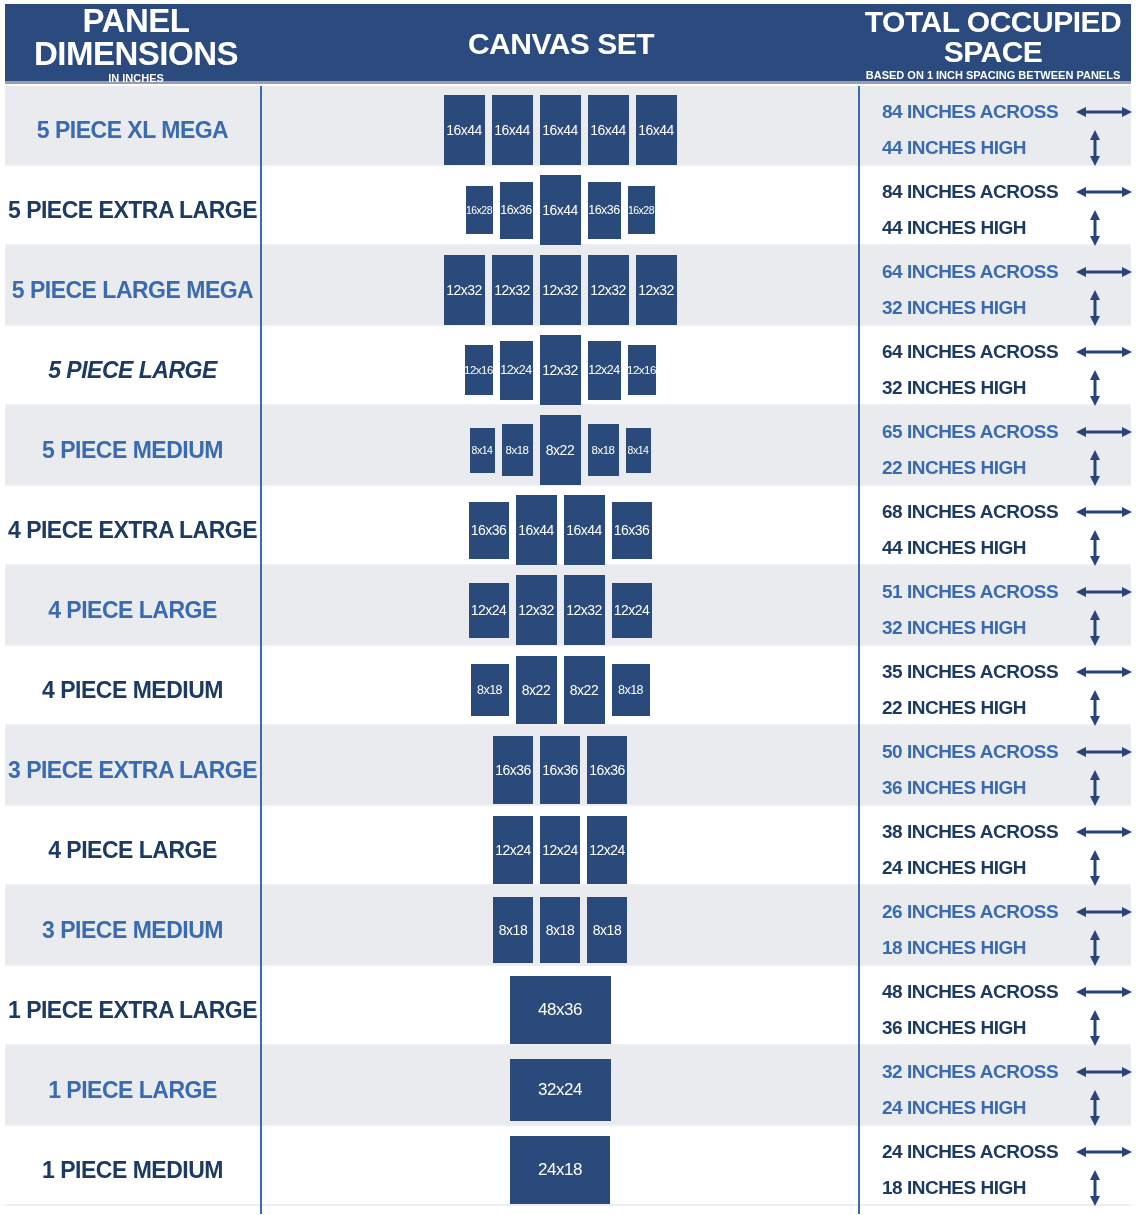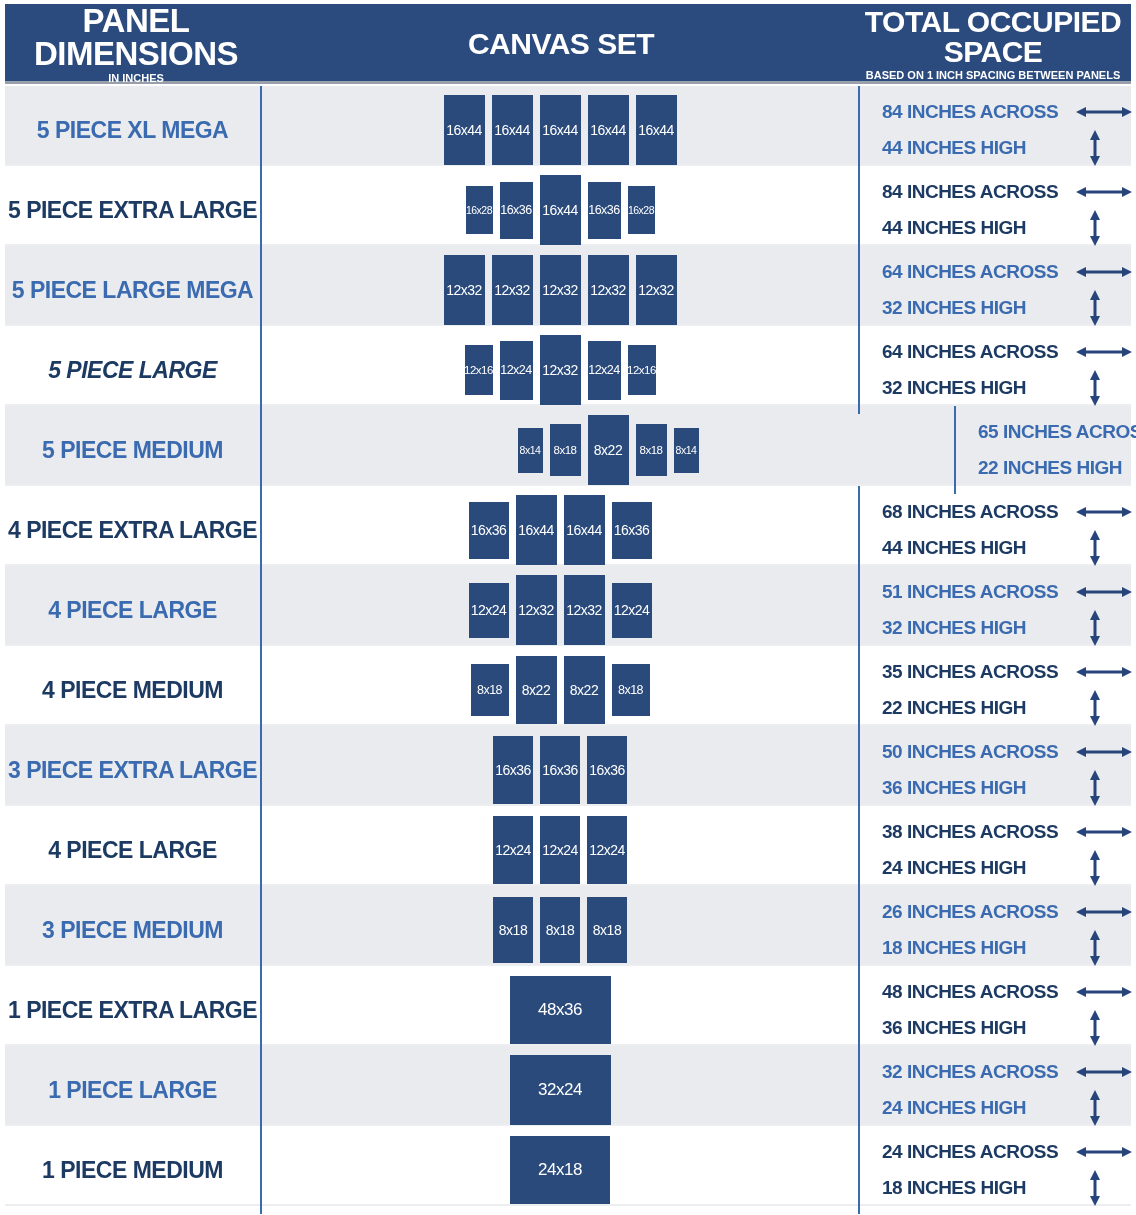--- a/index.html
+++ b/index.html
@@ -159,21 +159,21 @@
       <span class="sp-text high" style="color: rgb(29, 58, 99);">32 INCHES HIGH</span>
       <span class="arrow-box v">
         <svg width="12" height="36" viewBox="0 0 12 36">
           <line x1="6" y1="8" x2="6" y2="28" stroke-width="3" stroke="#27457a"></line>
           <polygon points="6,0 1,10 11,10" fill="#27457a"></polygon>
           <polygon points="6,36 1,26 11,26" fill="#27457a"></polygon>
         </svg>
       </span>
     </div>
   </div>
-      <div class="row" style="background: rgb(233, 235, 238); gap: 48px;">
+      <div class="row" style="background: rgb(233, 235, 238);">
     <div class="label-cell">
       <span class="row-label" style="color: rgb(58, 106, 176);">5 PIECE MEDIUM</span>
     </div>
     <div class="panels-cell">
           <div class="panel" style="width: 25px; height: 45px; background: rgb(42, 74, 124); font-size: 10.5px;">8x14</div>
           <div class="panel" style="width: 31px; height: 52px; background: rgb(42, 74, 124); font-size: 11.5px;">8x18</div>
           <div class="panel" style="width: 41px; height: 70px; background: rgb(42, 74, 124); font-size: 14px;">8x22</div>
           <div class="panel" style="width: 31px; height: 52px; background: rgb(42, 74, 124); font-size: 11.5px;">8x18</div>
           <div class="panel" style="width: 25px; height: 45px; background: rgb(42, 74, 124); font-size: 10.5px;">8x14</div>
         </div>
@@ -391,21 +391,21 @@
           <polygon points="6,36 1,26 11,26" fill="#27457a"></polygon>
         </svg>
       </span>
     </div>
   </div>
       <div class="row" style="background: rgb(233, 235, 238);">
     <div class="label-cell">
       <span class="row-label" style="color: rgb(58, 106, 176);">1 PIECE LARGE</span>
     </div>
     <div class="panels-cell">
-          <div class="panel" style="width: 101px; height: 70px; background: rgb(42, 74, 124); font-size: 17px;">32x24</div>
+          <div class="panel" style="width: 101px; height: 62px; background: rgb(42, 74, 124); font-size: 17px;">32x24</div>
         </div>
     <div class="space-cell">
       <span class="sp-text across" style="color: rgb(58, 106, 176);">32 INCHES ACROSS</span>
       <span class="arrow-box h">
         <svg width="56" height="12" viewBox="0 0 56 12">
           <line x1="8" y1="6" x2="48" y2="6" stroke-width="3" stroke="#27457a"></line>
           <polygon points="0,6 10,1 10,11" fill="#27457a"></polygon>
           <polygon points="56,6 46,1 46,11" fill="#27457a"></polygon>
         </svg>
       </span>

